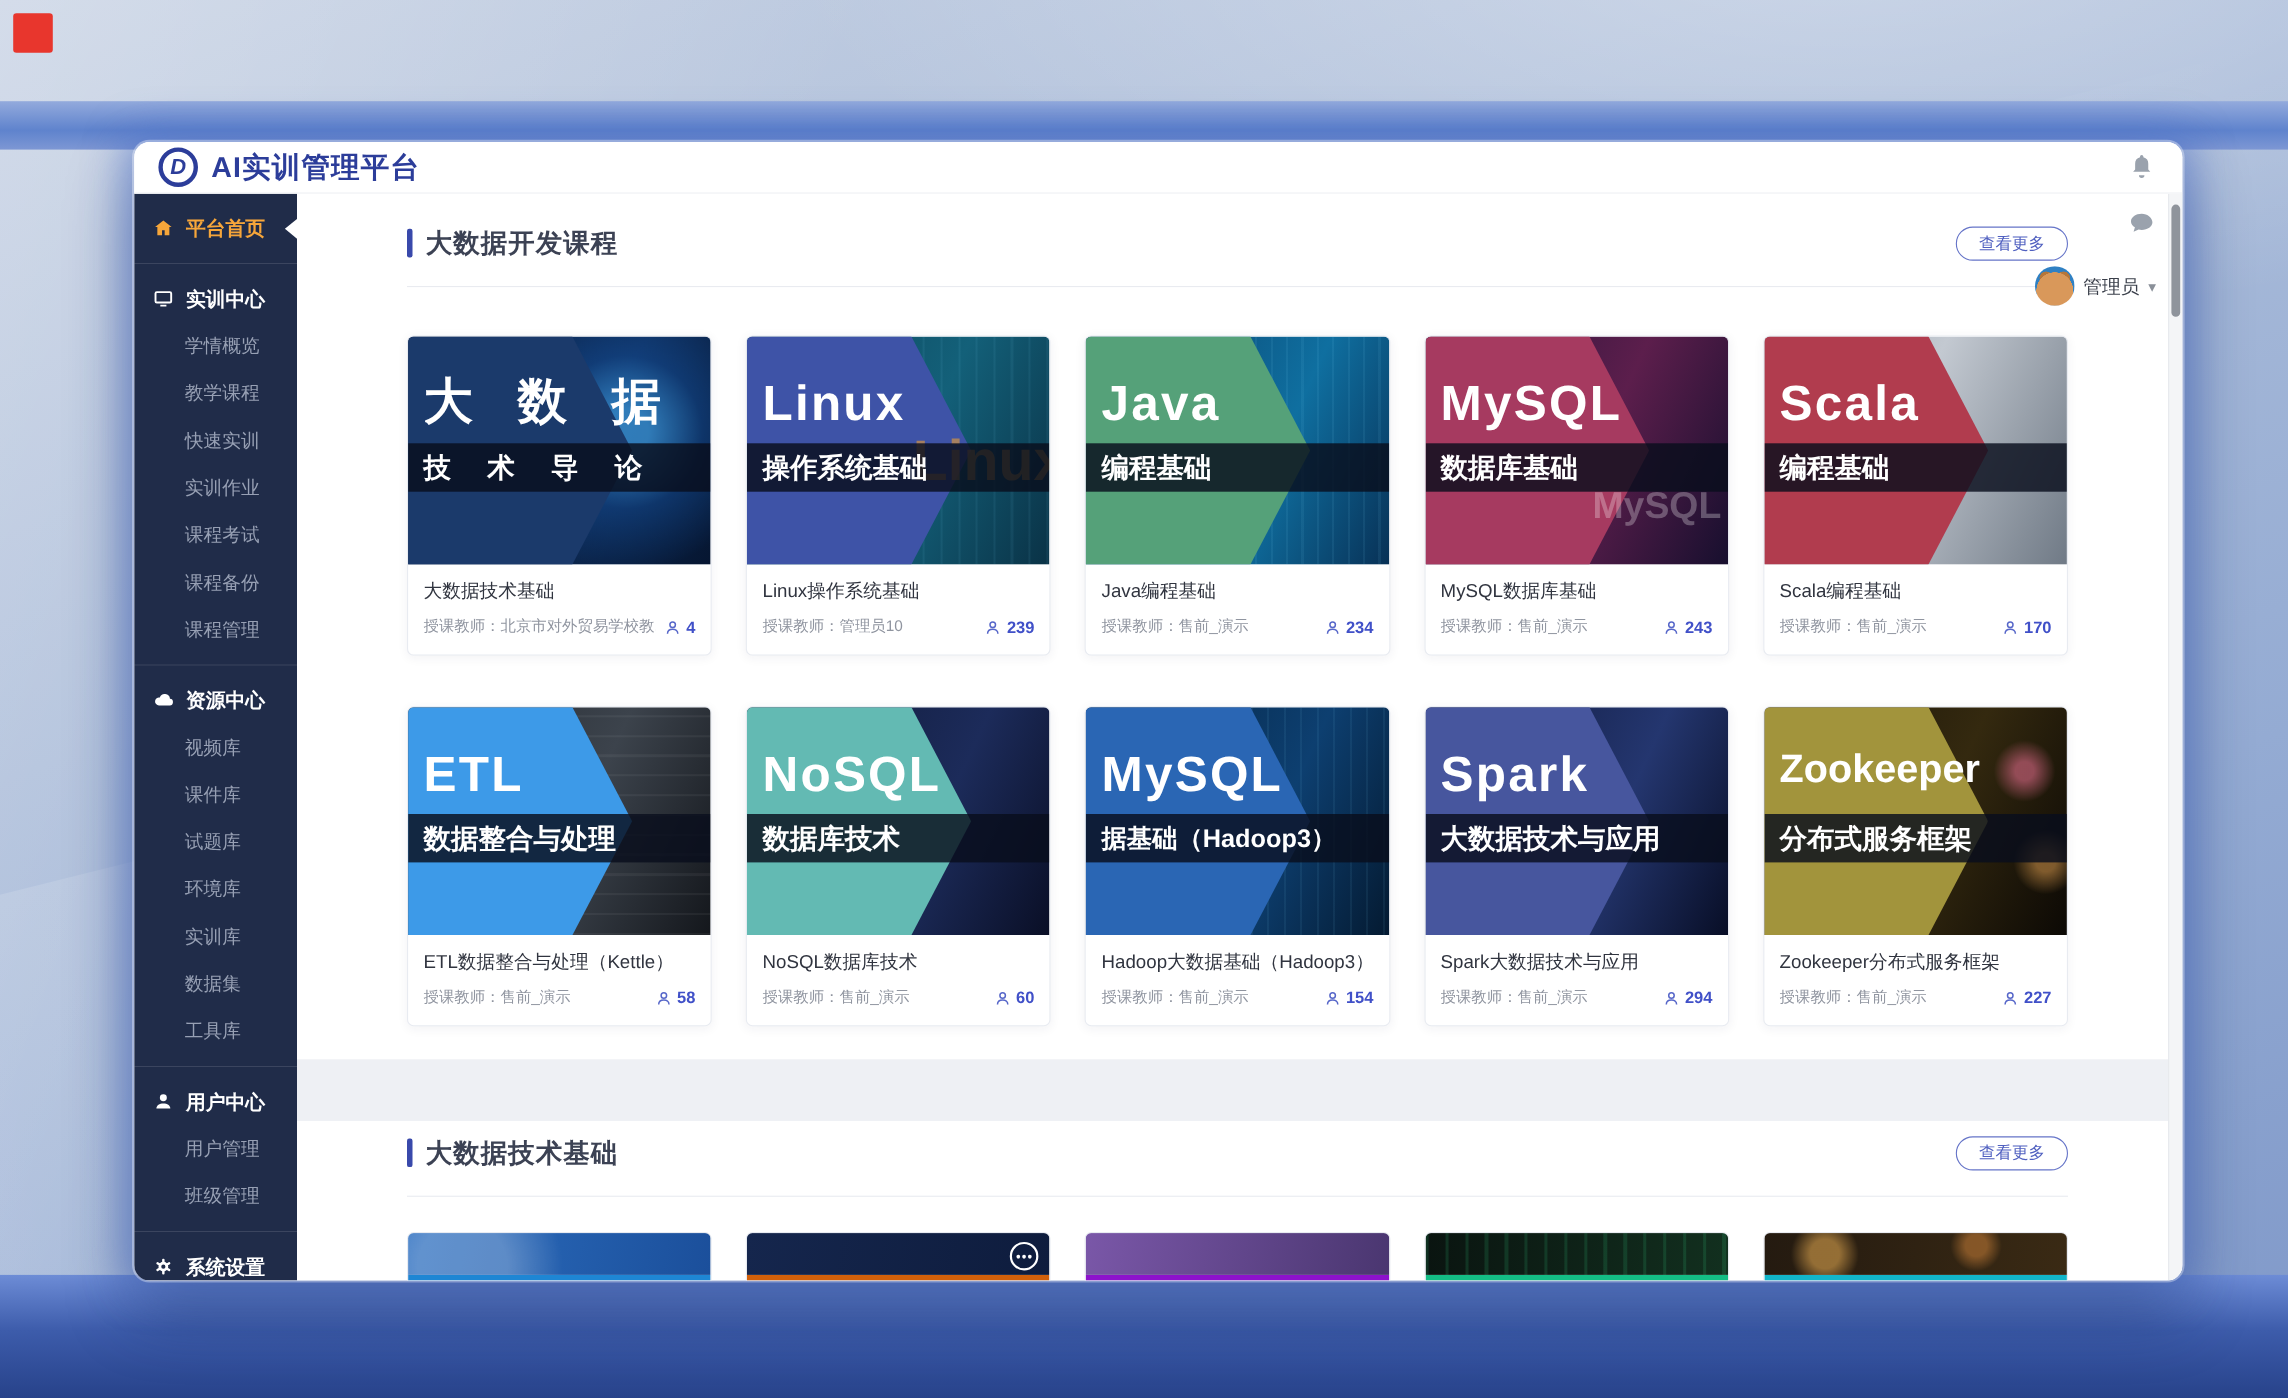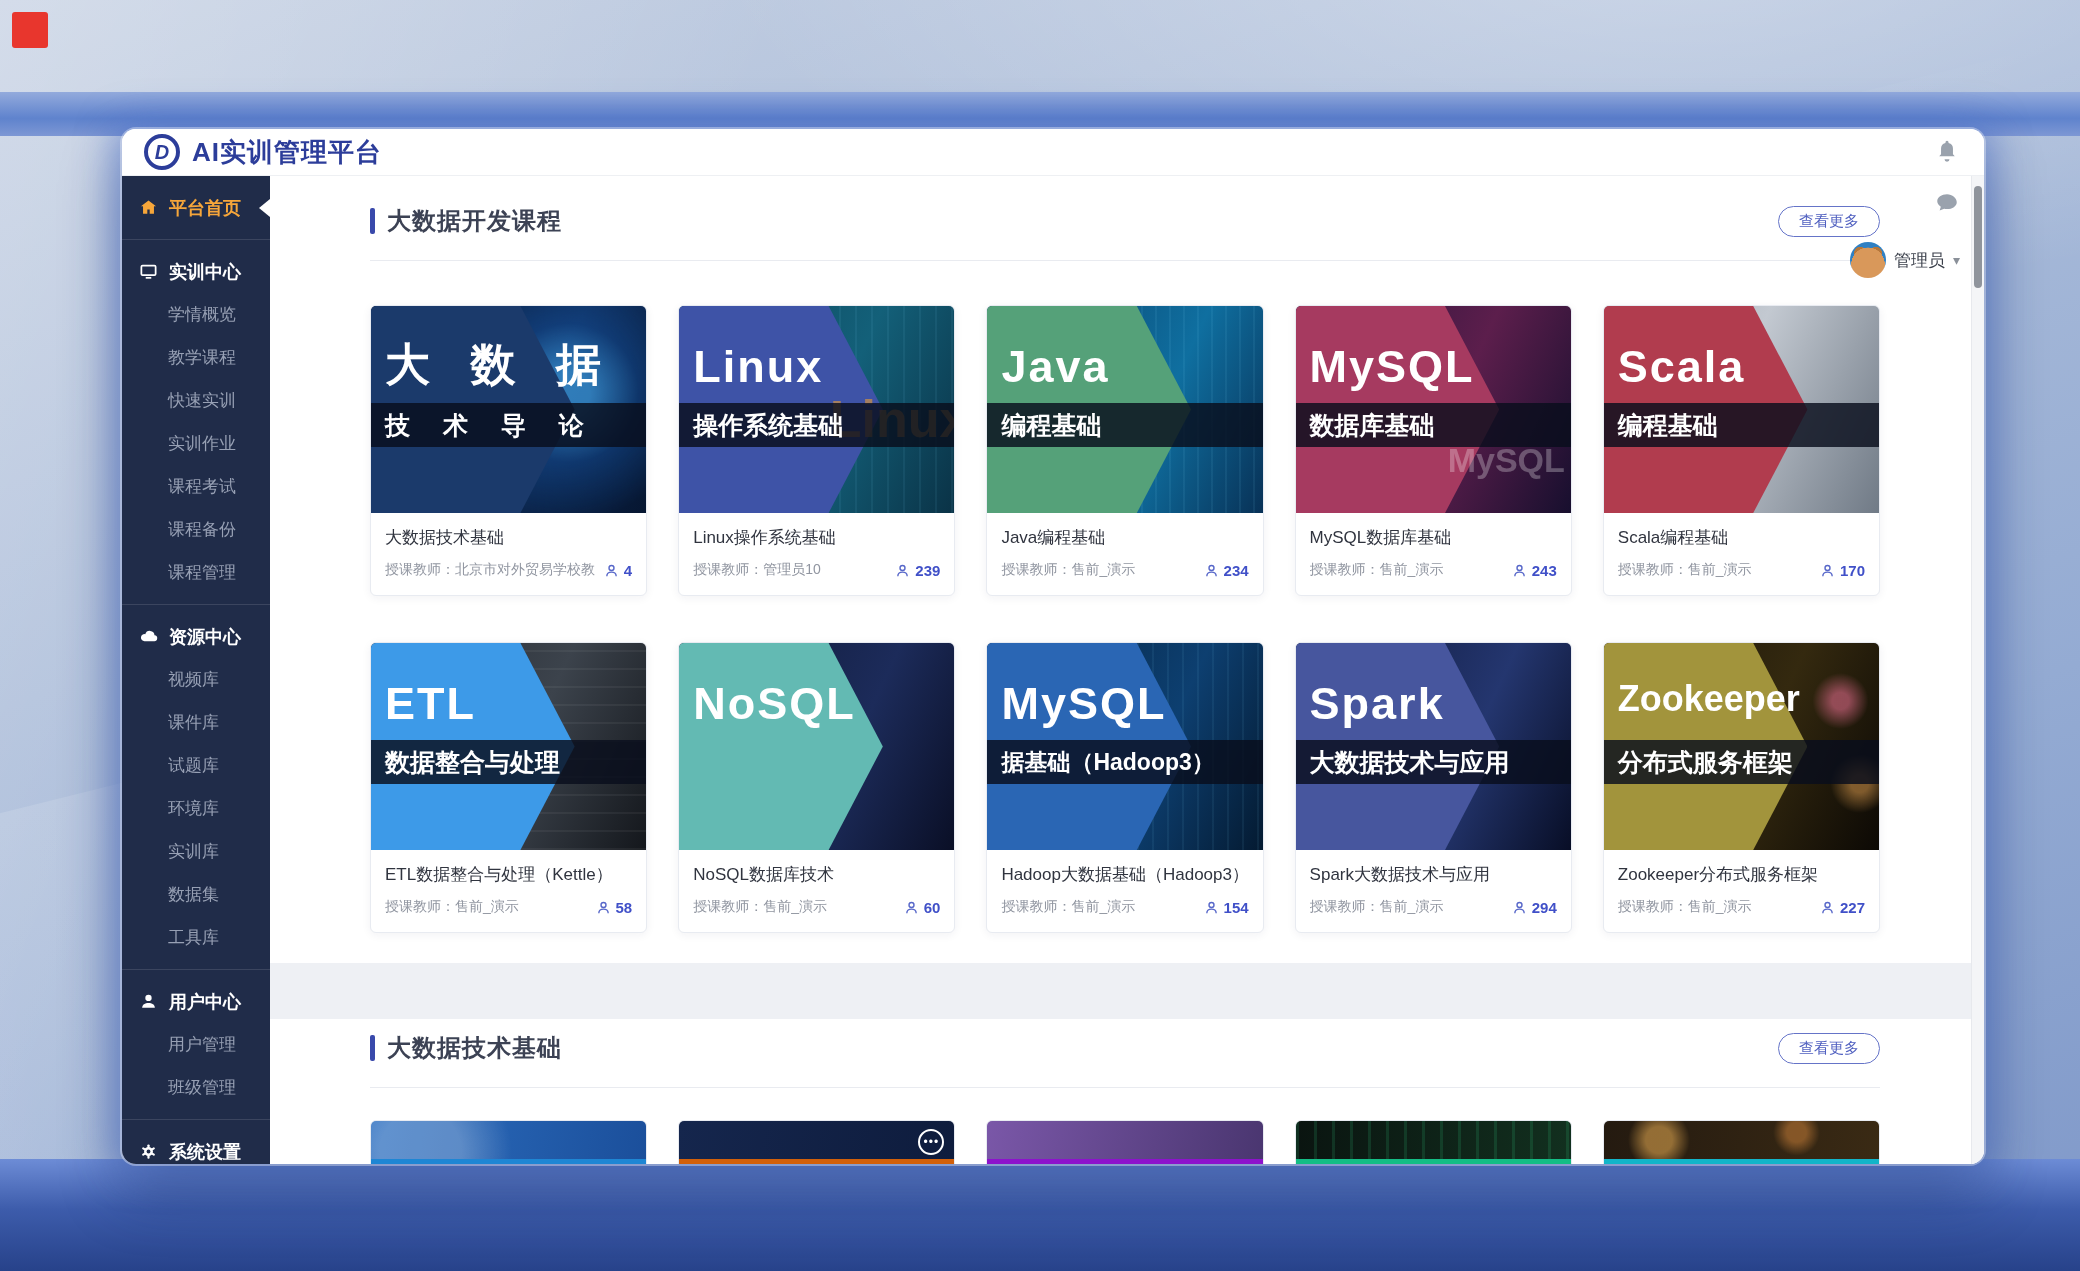--- a/index.html
+++ b/index.html
@@ -432,20 +432,21 @@
                   <span class="num">58</span>
                 </span>
               </div>
             </div>
           </article>
 
           <article class="card">
             <div class="cover cover-6">
               <div class="arrow" style="background: rgb(99, 186, 179);"></div>
               <div class="cover-big">NoSQL</div>
+              <div class="cover-band">数据库技术</div>
             </div>
             <div class="card-foot">
               <div class="card-name">NoSQL数据库技术</div>
               <div class="card-meta">
                 <span class="teacher">授课教师：售前_演示</span>
                 <span class="count">
                   <svg width="15" height="15" viewBox="0 0 24 24" fill="none" stroke="#5767c9" stroke-width="2.2">
                       <circle cx="12" cy="8" r="4"></circle>
                       <path d="M4.5 21c0-4.2 3.4-6.5 7.5-6.5s7.5 2.3 7.5 6.5"></path>
                     </svg>

